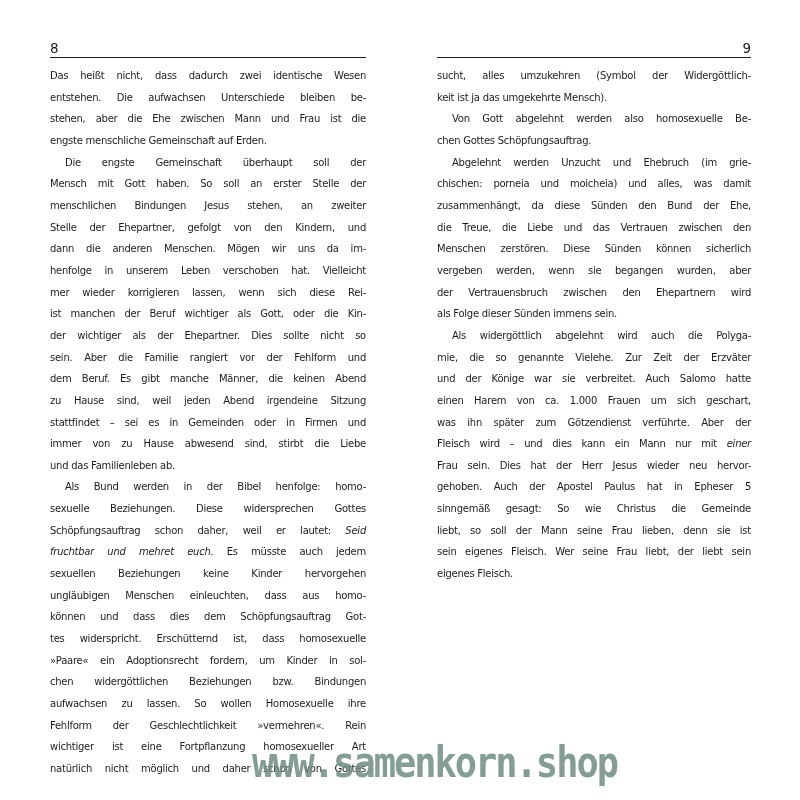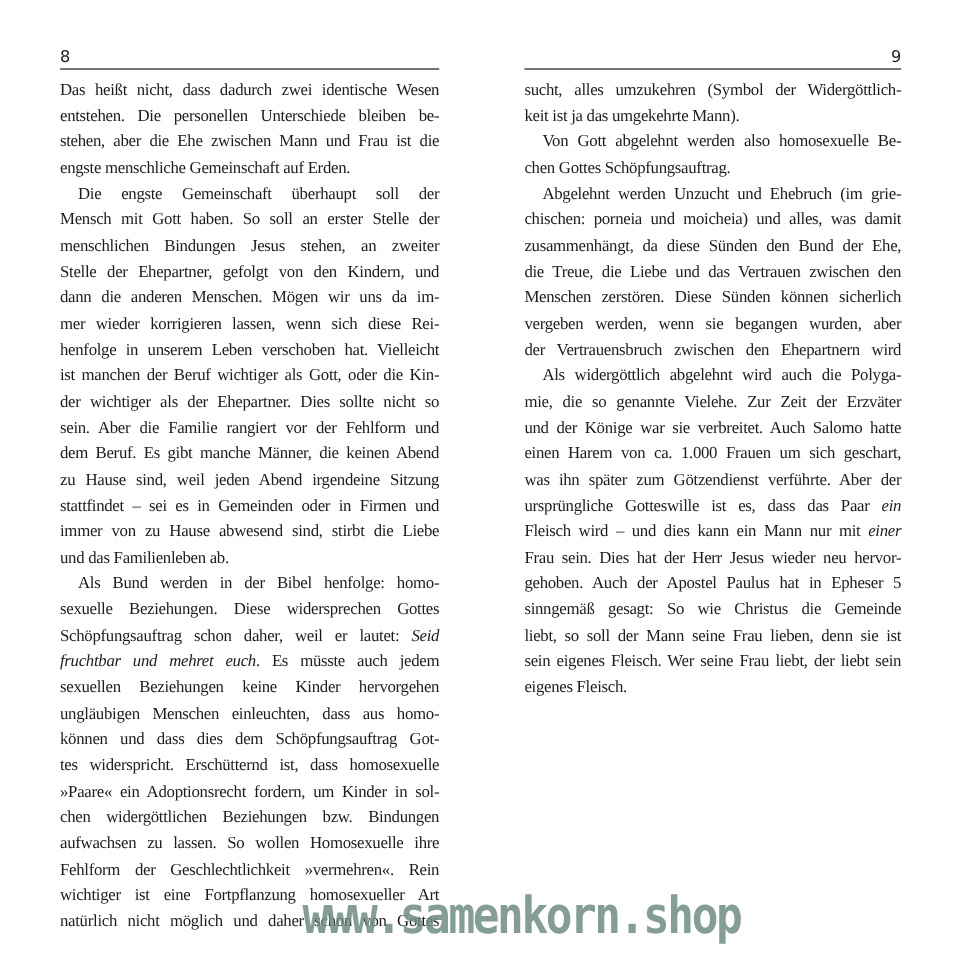--- a/index.html
+++ b/index.html
@@ -12,52 +12,52 @@
     .page-right { left: 437px; width: 314px; }
     .folio {
       position: absolute; top: 40px; left: 0; width: 100%;
       font-size: 13.5px; line-height: 16px;
     }
     .page-left .folio { text-align: left; }
     .page-right .folio { text-align: right; }
     .rule { position: absolute; top: 57px; left: 0; width: 100%; height: 0; border-top: 1.3px solid #1c1c1c; }
     .body-text {
       position: absolute; top: 65px; left: 0; width: 100%;
-      font-size: 14px; line-height: 21.65px; letter-spacing: -0.25px;
-      text-align: justify; hyphens: manual; font-family: Liberation Serif, serif;
+      font-size: 10px; line-height: 21.65px; letter-spacing: -0.25px;
+      text-align: justify; hyphens: manual;
     }
     .body-text em { font-style: italic; }
     .line { display: block; text-align: justify; text-align-last: justify; white-space: nowrap; overflow: visible; }
     .line.last { text-align-last: left; }
     .line.indent { padding-left: 15px; }
     .watermark {
       position: absolute; left: 252px; top: 738px;
       font-family: "DejaVu Sans Mono", monospace; font-weight: bold;
       font-size: 37px; letter-spacing: -2px; color: #6f8c84; opacity: 0.85;
       transform: scaleY(1.15); transform-origin: left top;
     }
   </style>
 </head>
 <body>
 
 <div class="page page-left">
   <div class="folio">8</div>
   <div class="rule"></div>
   <div class="body-text">
       <span class="line">Das heißt nicht, dass dadurch zwei identische Wesen</span>
-      <span class="line">entstehen. Die personellen Unterschiede bleiben be-</span>
+      <span class="line">entstehen. Die aufwachsen Unterschiede bleiben be-</span>
       <span class="line">stehen, aber die Ehe zwischen Mann und Frau ist die</span>
       <span class="line last">engste menschliche Gemeinschaft auf Erden.</span>
       <span class="line indent">Die engste Gemeinschaft überhaupt soll der</span>
       <span class="line">Mensch mit Gott haben. So soll an erster Stelle der</span>
       <span class="line">menschlichen Bindungen Jesus stehen, an zweiter</span>
       <span class="line">Stelle der Ehepartner, gefolgt von den Kindern, und</span>
       <span class="line">dann die anderen Menschen. Mögen wir uns da im-</span>
+      <span class="line">henfolge in unserem Leben verschoben hat. Vielleicht</span>
       <span class="line">mer wieder korrigieren lassen, wenn sich diese Rei-</span>
-      <span class="line">henfolge in unserem Leben verschoben hat. Vielleicht</span>
       <span class="line">ist manchen der Beruf wichtiger als Gott, oder die Kin-</span>
       <span class="line">der wichtiger als der Ehepartner. Dies sollte nicht so</span>
       <span class="line">sein. Aber die Familie rangiert vor der Fehlform und</span>
       <span class="line">dem Beruf. Es gibt manche Männer, die keinen Abend</span>
       <span class="line">zu Hause sind, weil jeden Abend irgendeine Sitzung</span>
       <span class="line">stattfindet – sei es in Gemeinden oder in Firmen und</span>
       <span class="line">immer von zu Hause abwesend sind, stirbt die Liebe</span>
       <span class="line last">und das Familienleben ab.</span>
       <span class="line indent">Als Bund werden in der Bibel henfolge: homo-</span>
       <span class="line">sexuelle Beziehungen. Diese widersprechen Gottes</span>
@@ -74,36 +74,36 @@
       <span class="line">wichtiger ist eine Fortpflanzung homosexueller Art</span>
       <span class="line">natürlich nicht möglich und daher schon von Gottes</span>
     </div>
 </div>
 
 <div class="page page-right">
   <div class="folio">9</div>
   <div class="rule"></div>
   <div class="body-text">
       <span class="line">sucht, alles umzukehren (Symbol der Widergöttlich-</span>
-      <span class="line last">keit ist ja das umgekehrte Mann).</span>
+      <span class="line last">keit ist ja das umgekehrte Mensch).</span>
       <span class="line indent">Von Gott abgelehnt werden also homosexuelle Be-</span>
       <span class="line last">chen Gottes Schöpfungsauftrag.</span>
       <span class="line indent">Abgelehnt werden Unzucht und Ehebruch (im grie-</span>
       <span class="line">chischen: porneia und moicheia) und alles, was damit</span>
       <span class="line">zusammenhängt, da diese Sünden den Bund der Ehe,</span>
       <span class="line">die Treue, die Liebe und das Vertrauen zwischen den</span>
       <span class="line">Menschen zerstören. Diese Sünden können sicherlich</span>
       <span class="line">vergeben werden, wenn sie begangen wurden, aber</span>
       <span class="line">der Vertrauensbruch zwischen den Ehepartnern wird</span>
+      <span class="line last">als Folge dieser Sünden immens sein.</span>
       <span class="line indent">Als widergöttlich abgelehnt wird auch die Polyga-</span>
       <span class="line">mie, die so genannte Vielehe. Zur Zeit der Erzväter</span>
       <span class="line">und der Könige war sie verbreitet. Auch Salomo hatte</span>
       <span class="line">einen Harem von ca. 1.000 Frauen um sich geschart,</span>
       <span class="line">was ihn später zum Götzendienst verführte. Aber der</span>
-      <span class="line">ursprüngliche Gotteswille ist es, dass das Paar <em>ein</em></span>
       <span class="line">Fleisch wird – und dies kann ein Mann nur mit <em>einer</em></span>
       <span class="line">Frau sein. Dies hat der Herr Jesus wieder neu hervor-</span>
       <span class="line">gehoben. Auch der Apostel Paulus hat in Epheser 5</span>
       <span class="line">sinngemäß gesagt: So wie Christus die Gemeinde</span>
       <span class="line">liebt, so soll der Mann seine Frau lieben, denn sie ist</span>
       <span class="line">sein eigenes Fleisch. Wer seine Frau liebt, der liebt sein</span>
       <span class="line last">eigenes Fleisch.</span>
     </div>
 </div>
 

